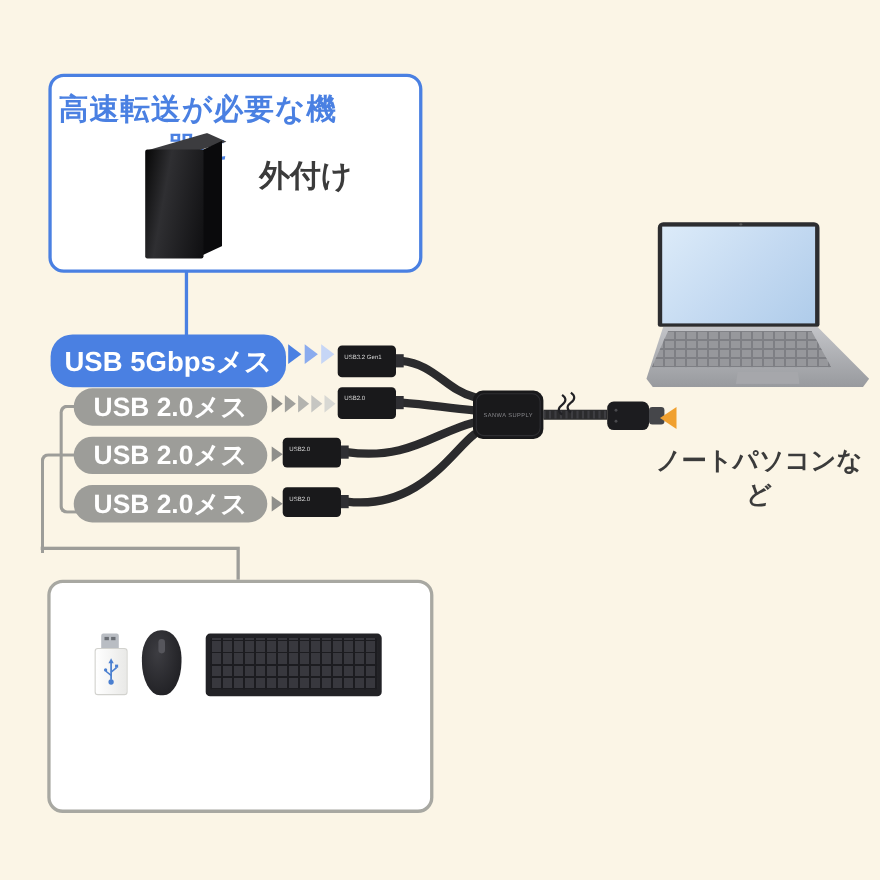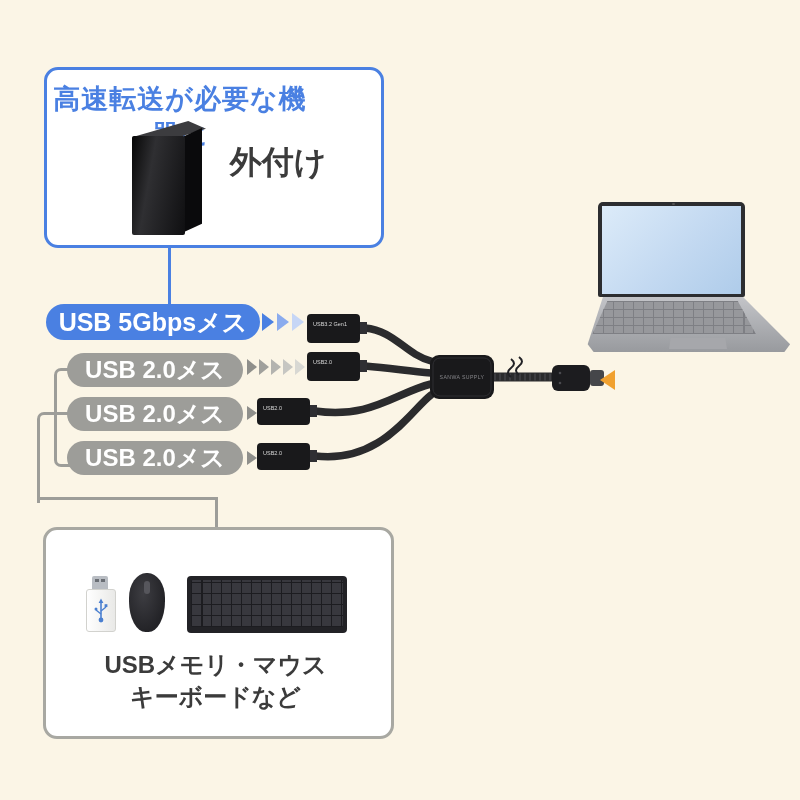--- a/index.html
+++ b/index.html
@@ -9,21 +9,21 @@
 
   
   .wbox{background:#ffffff;border-radius:14px;}
   .top-box{left:44px;top:67px;width:334px;height:175px;border:3px solid var(--blue,#4a80e2);}
   .bottom-box{left:43px;top:527px;width:345px;height:206px;border:3px solid var(--box_border,#a8a8a2);}
   .top-title{left:44px;top:81px;width:272px;text-align:center;color:var(--blue,#4a80e2);
              font-size:27px;font-weight:bold;letter-spacing:1px;}
 
   
   .pill{display:flex;align-items:center;justify-content:center;color:#fff;font-weight:bold;border-radius:20px;white-space:nowrap;}
-  .pill-blue{left:46px;top:304px;width:214px;height:36px;background:var(--blue,#4a80e2);font-size:25px;}
+  .pill-blue{left:46px;top:304px;width:214px;height:48px;background:var(--blue,#4a80e2);font-size:25px;}
   .pill-gray{width:176px;height:34px;background:var(--gray,#9d9d99);font-size:24px;left:67px;}
   .pg1{top:353px;} .pg2{top:397px;} .pg3{top:441px;}
   .pill-orange{left:617px;top:359px;width:147px;height:38px;background:var(--orange,#f5a630);font-size:25px;}
 
   
   .line-blue{left:168px;top:240px;width:3px;height:65px;background:var(--blue,#4a80e2);}
   .bracketA{left:54px;top:368px;width:13px;height:93px;
             border-left:3px solid var(--gray,#9d9d99);border-top:3px solid var(--gray,#9d9d99);
             border-bottom:3px solid var(--gray,#9d9d99);border-radius:7px 0 0 7px;}
   .bracketB1{left:37px;top:412px;width:30px;height:88px;
@@ -38,21 +38,21 @@
   .arrow-gray5{left:247px;top:359px;gap:2px;}
   .arrow-gray5 .tri{border-top-width:8px;border-bottom-width:8px;border-left-width:10px;}
   .arrow-single{gap:0;}
   .arrow-single .tri{border-top-width:7px;border-bottom-width:7px;border-left-width:10px;}
   .as1{left:247px;top:406px;} .as2{left:247px;top:451px;}
   .orange-tri{left:600px;top:370px;width:0;height:0;border-top:10px solid transparent;
               border-bottom:10px solid transparent;border-right:15px solid var(--orange_arrow,#f0a02f);}
 
   
   .caption{color:var(--text_dark,#3b3b3b);font-weight:bold;text-align:center;}
-  .hdd-caption{left:213px;top:142px;width:130px;font-size:32px;line-height:1.3;}
+  .hdd-caption{left:213px;top:142px;width:130px;font-size:28px;line-height:1.3;}
   .typec-caption{left:585px;top:403px;width:210px;font-size:23px;}
   .bottom-caption{left:43px;top:649px;width:345px;font-size:24px;line-height:1.35;}
 
   
   .hdd{left:132px;top:121px;width:76px;height:114px;}
   .hdd-top{position:absolute;left:0;top:0;width:74px;height:28px;background:#3c3c3f;
            clip-path:polygon(0 58%,76% 0,100% 28%,24% 90%);}
   .hdd-front{position:absolute;left:0;top:15px;width:53px;height:99px;border-radius:2px;
              background:linear-gradient(100deg,#060606 0%,#2f2f32 35%,#0f0f11 100%);}
   .hdd-side{position:absolute;left:52px;top:7px;width:18px;height:104px;background:#0a0a0c;
@@ -173,20 +173,21 @@
     <path d="M268,59 c4,3 4,6 0,9 c-4,3 -4,6 0,9" fill="none" stroke="#212125" stroke-width="2"></path>
     <path d="M276,57 c4,3 4,6 0,9 c-4,3 -4,6 0,9" fill="none" stroke="#212125" stroke-width="2"></path>
 
     <rect x="309" y="65" width="38" height="26" rx="6" fill="#1c1c1f"></rect>
     <circle cx="317" cy="73" r="1.3" fill="#4a4a4e"></circle>
     <circle cx="317" cy="83" r="1.3" fill="#4a4a4e"></circle>
     <rect x="347" y="70" width="14" height="16" rx="3" fill="#45464a"></rect>
   </svg>
 
   <div class="abs orange-tri"></div>
+  <div class="abs caption typec-caption">ノートパソコンなど</div>
 
   <div class="abs laptop">
     <div class="lt-screen">
       <div class="lt-cam"></div>
       <div class="lt-display"></div>
     </div>
     <div class="lt-base">
       <div class="lt-keys"></div>
       <div class="lt-pad"></div>
     </div>
@@ -206,18 +207,14 @@
         <path d="M8,6 L5.6,6 L8,1.5 L10.4,6 Z" fill="#4a7fd0"></path>
       </svg>
     </div>
   </div>
   <div class="abs mouse">
     <div class="mouse-wheel"></div>
   </div>
   <div class="abs keyboard">
     <div class="kb-keys"></div>
   </div>
-  <div class="abs caption bottom-caption">
-    <div>USBメモリ・マウス</div>
-    <div>キーボードなど</div>
-  </div>
 
 </div>
 
 </body></html>

